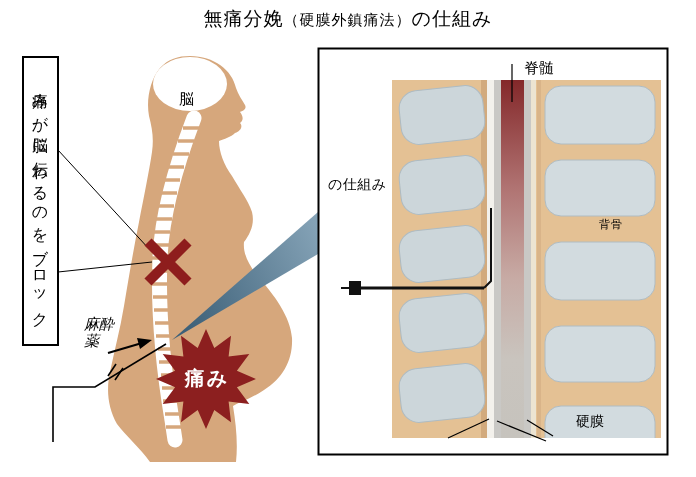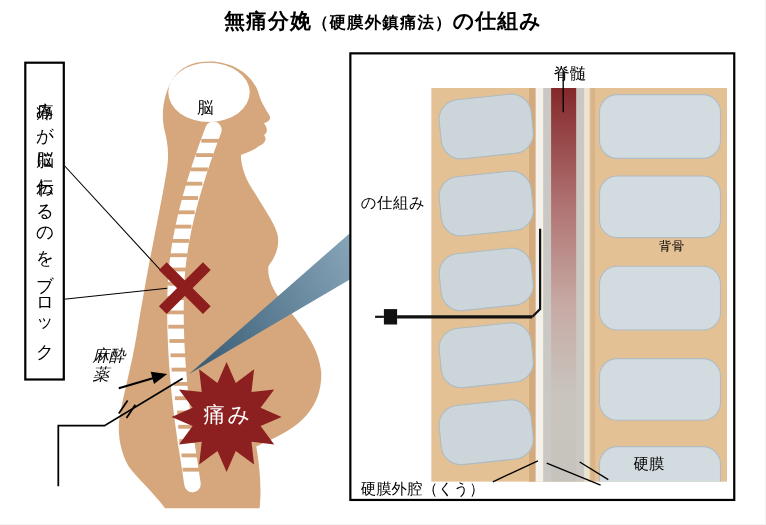--- a/index.html
+++ b/index.html
@@ -4,37 +4,37 @@
 <style>
   html,body{margin:0;padding:0;background:#ffffff;}
   .stage{
     position:relative;width:696px;height:477px;background:#ffffff;
     outline:1px solid #c6c6c6;overflow:hidden;
     font-family:"Liberation Sans","DejaVu Sans",sans-serif;color:#000;
   }
   .abs{position:absolute;}
   .gfx{position:absolute;left:0;top:0;}
   .title{
-    left:0;top:6px;width:100%;text-align:center;font-weight:bold;
+    left:0;top:6px;width:100%;text-align:center;font-weight:normal;
     white-space:nowrap;letter-spacing:1px;
   }
   .title .t-main{font-size:19px;}
   .title .t-paren{font-size:15px;}
   .note-box{
     left:22px;top:56px;width:37px;height:290px;
     border:2px solid #000;background:#fff;box-sizing:border-box;
     writing-mode:vertical-rl;text-orientation:upright;
     font-size:16px;letter-spacing:3px;line-height:33px;
     display:flex;align-items:center;justify-content:center;
   }
   .lbl{position:absolute;white-space:nowrap;line-height:1.15;}
   .lbl-brain{left:179px;top:90px;font-size:15px;}
   .lbl-anesthetic{left:84px;top:315px;width:32px;font-size:15px;white-space:normal;word-break:break-all;font-style:italic;}
-  .lbl-pain{left:178px;top:367px;width:58px;text-align:center;font-size:20px;font-weight:normal;color:#ffffff;letter-spacing:2px;}
-  .lbl-spinal-cord{left:503px;top:59px;font-size:15px;}
+  .lbl-pain{left:178px;top:367px;width:58px;text-align:center;font-size:20px;font-weight:bold;color:#ffffff;letter-spacing:2px;}
+  .lbl-spinal-cord{left:524px;top:59px;font-size:15px;}
   .lbl-catheter{left:328px;top:176px;font-size:14px;letter-spacing:.5px;}
   .lbl-backbone{left:599px;top:218px;font-size:11px;letter-spacing:1px;}
   .lbl-epidural{left:328px;top:436px;font-size:14px;}
   .lbl-dura{left:549px;top:413px;font-size:14px;margin-left:27px;}
 </style>
 </head>
 <body>
 
 <div class="stage">
 
@@ -200,17 +200,16 @@
   <div class="lbl lbl-anesthetic">麻酔薬</div>
 
   <div class="lbl lbl-pain">痛み</div>
 
   <div class="lbl lbl-spinal-cord">脊髄</div>
 
   <div class="lbl lbl-catheter">の仕組み</div>
 
   <div class="lbl lbl-backbone">背骨</div>
 
-  <div class="lbl lbl-epidural">硬膜外腔（くう）</div>
 
   <div class="lbl lbl-dura">硬膜</div>
 
 </div>
 
 </body></html>

